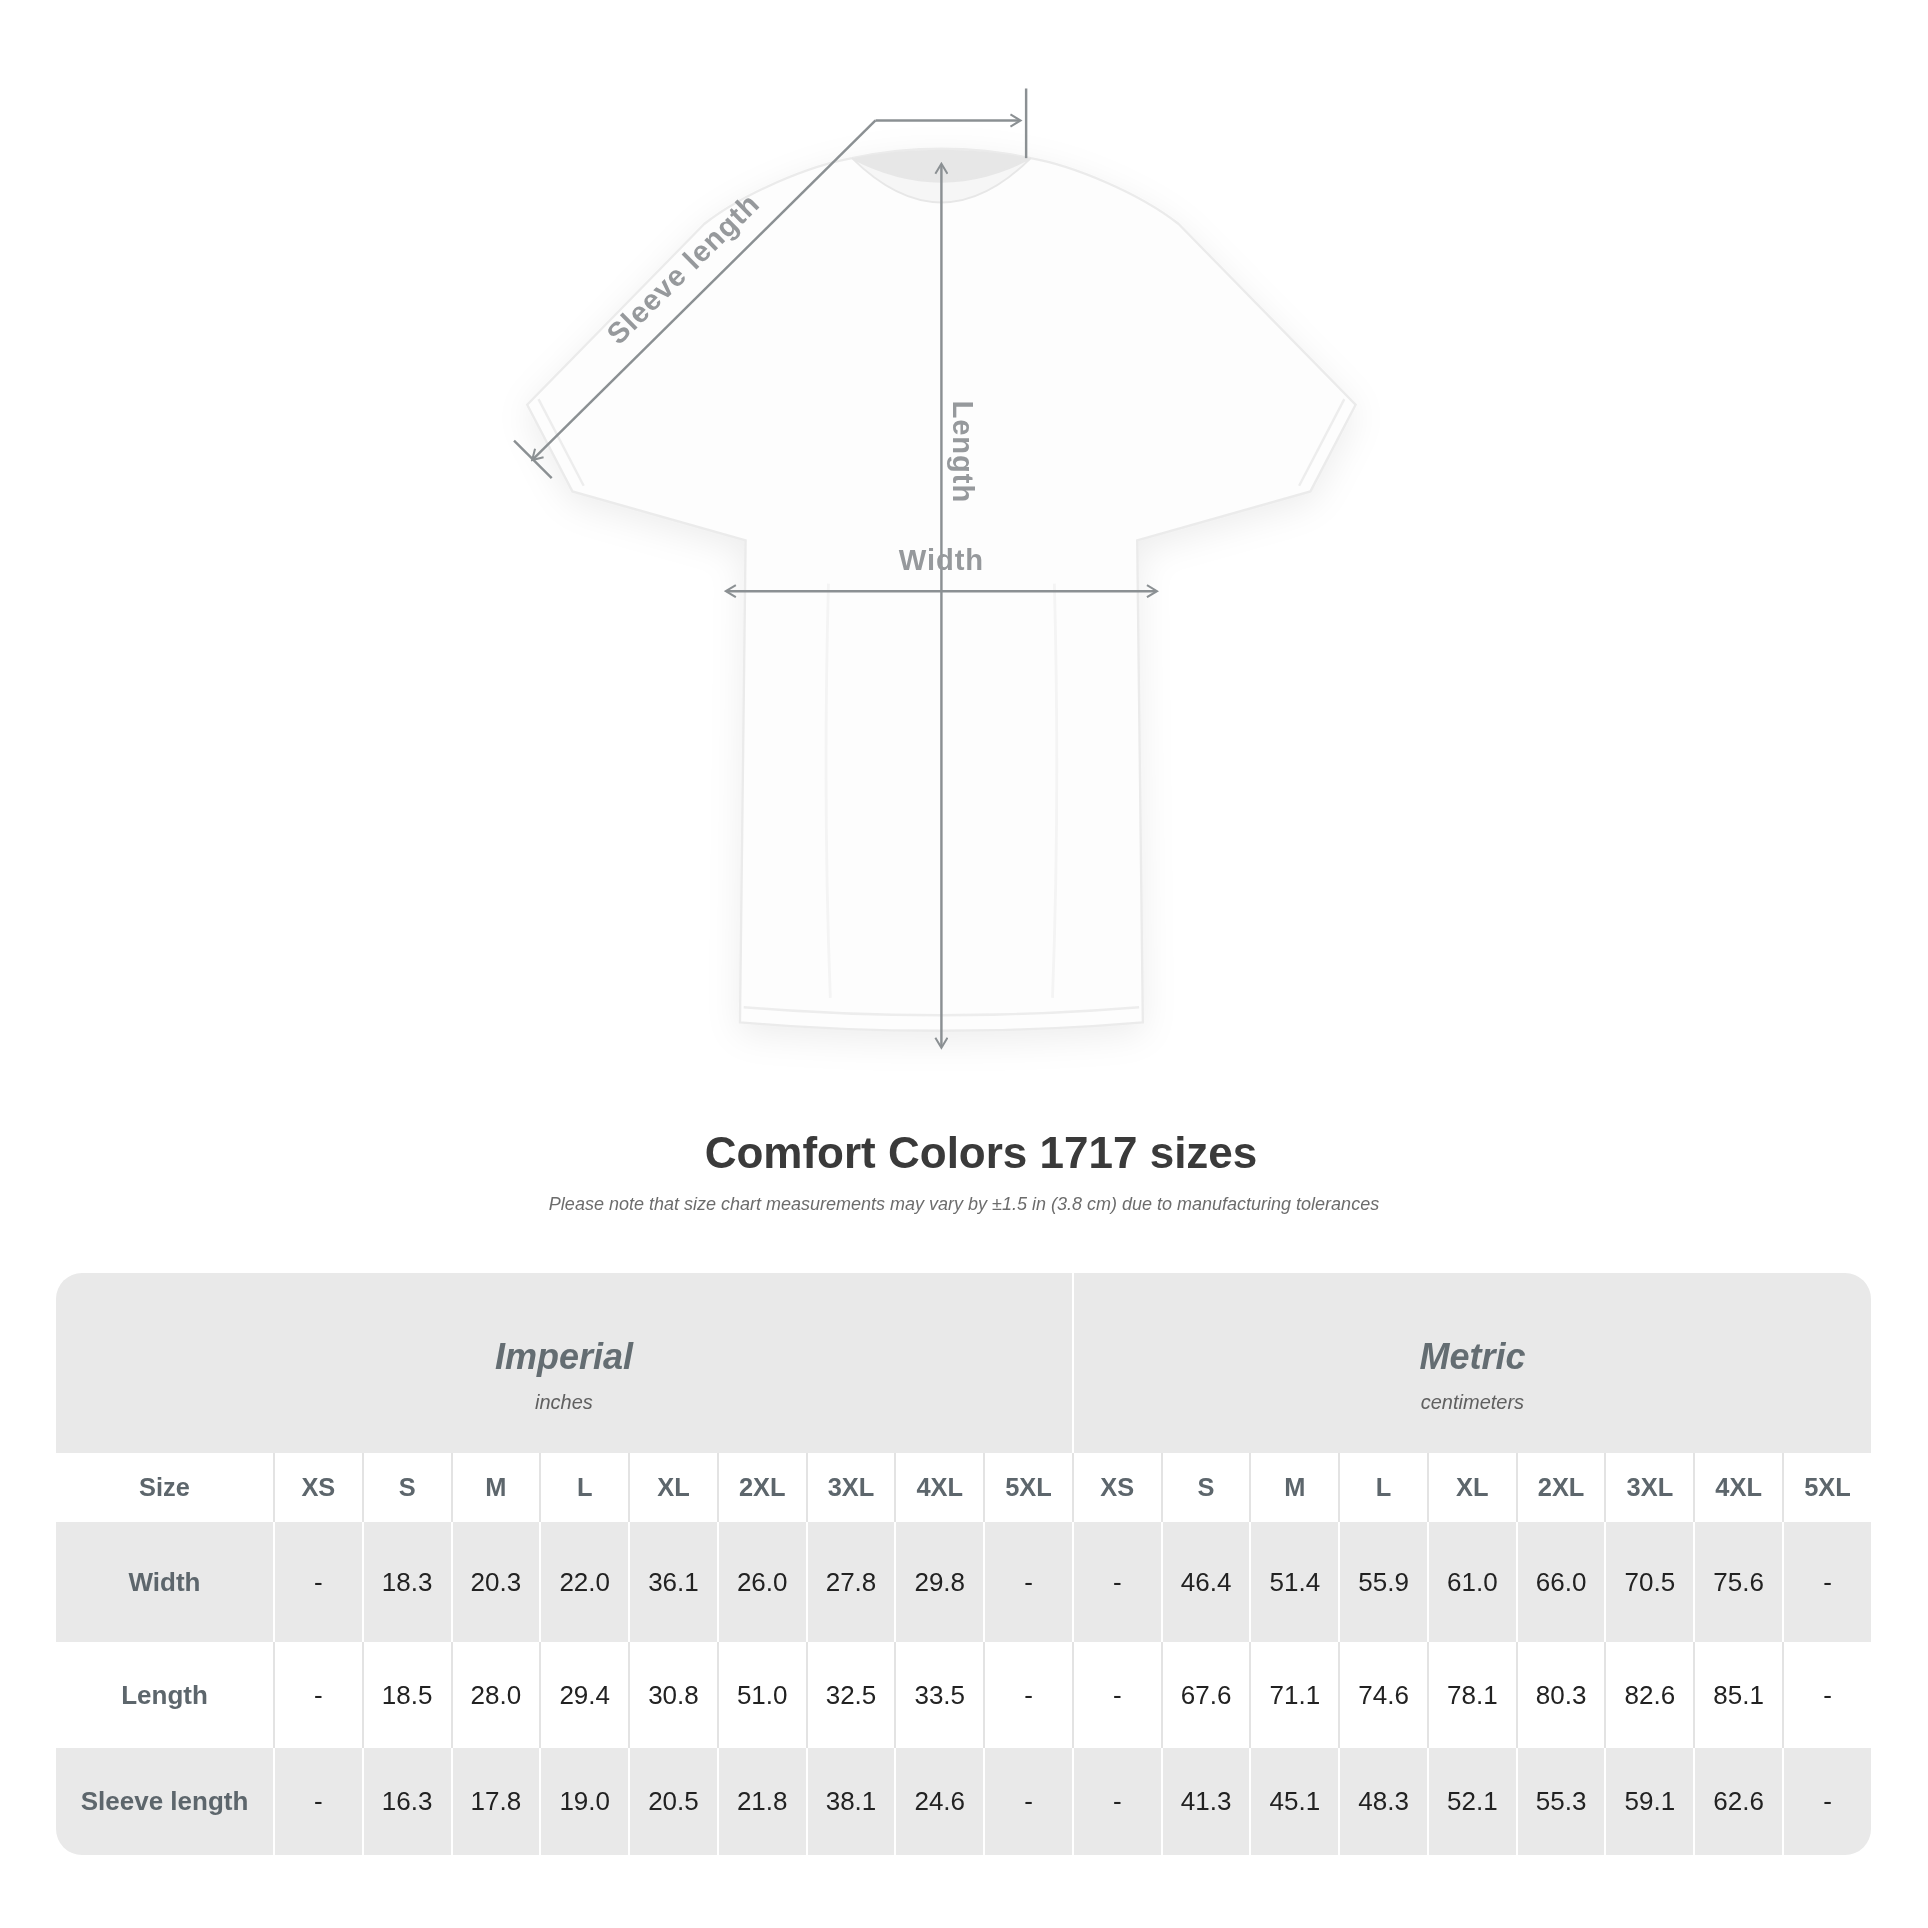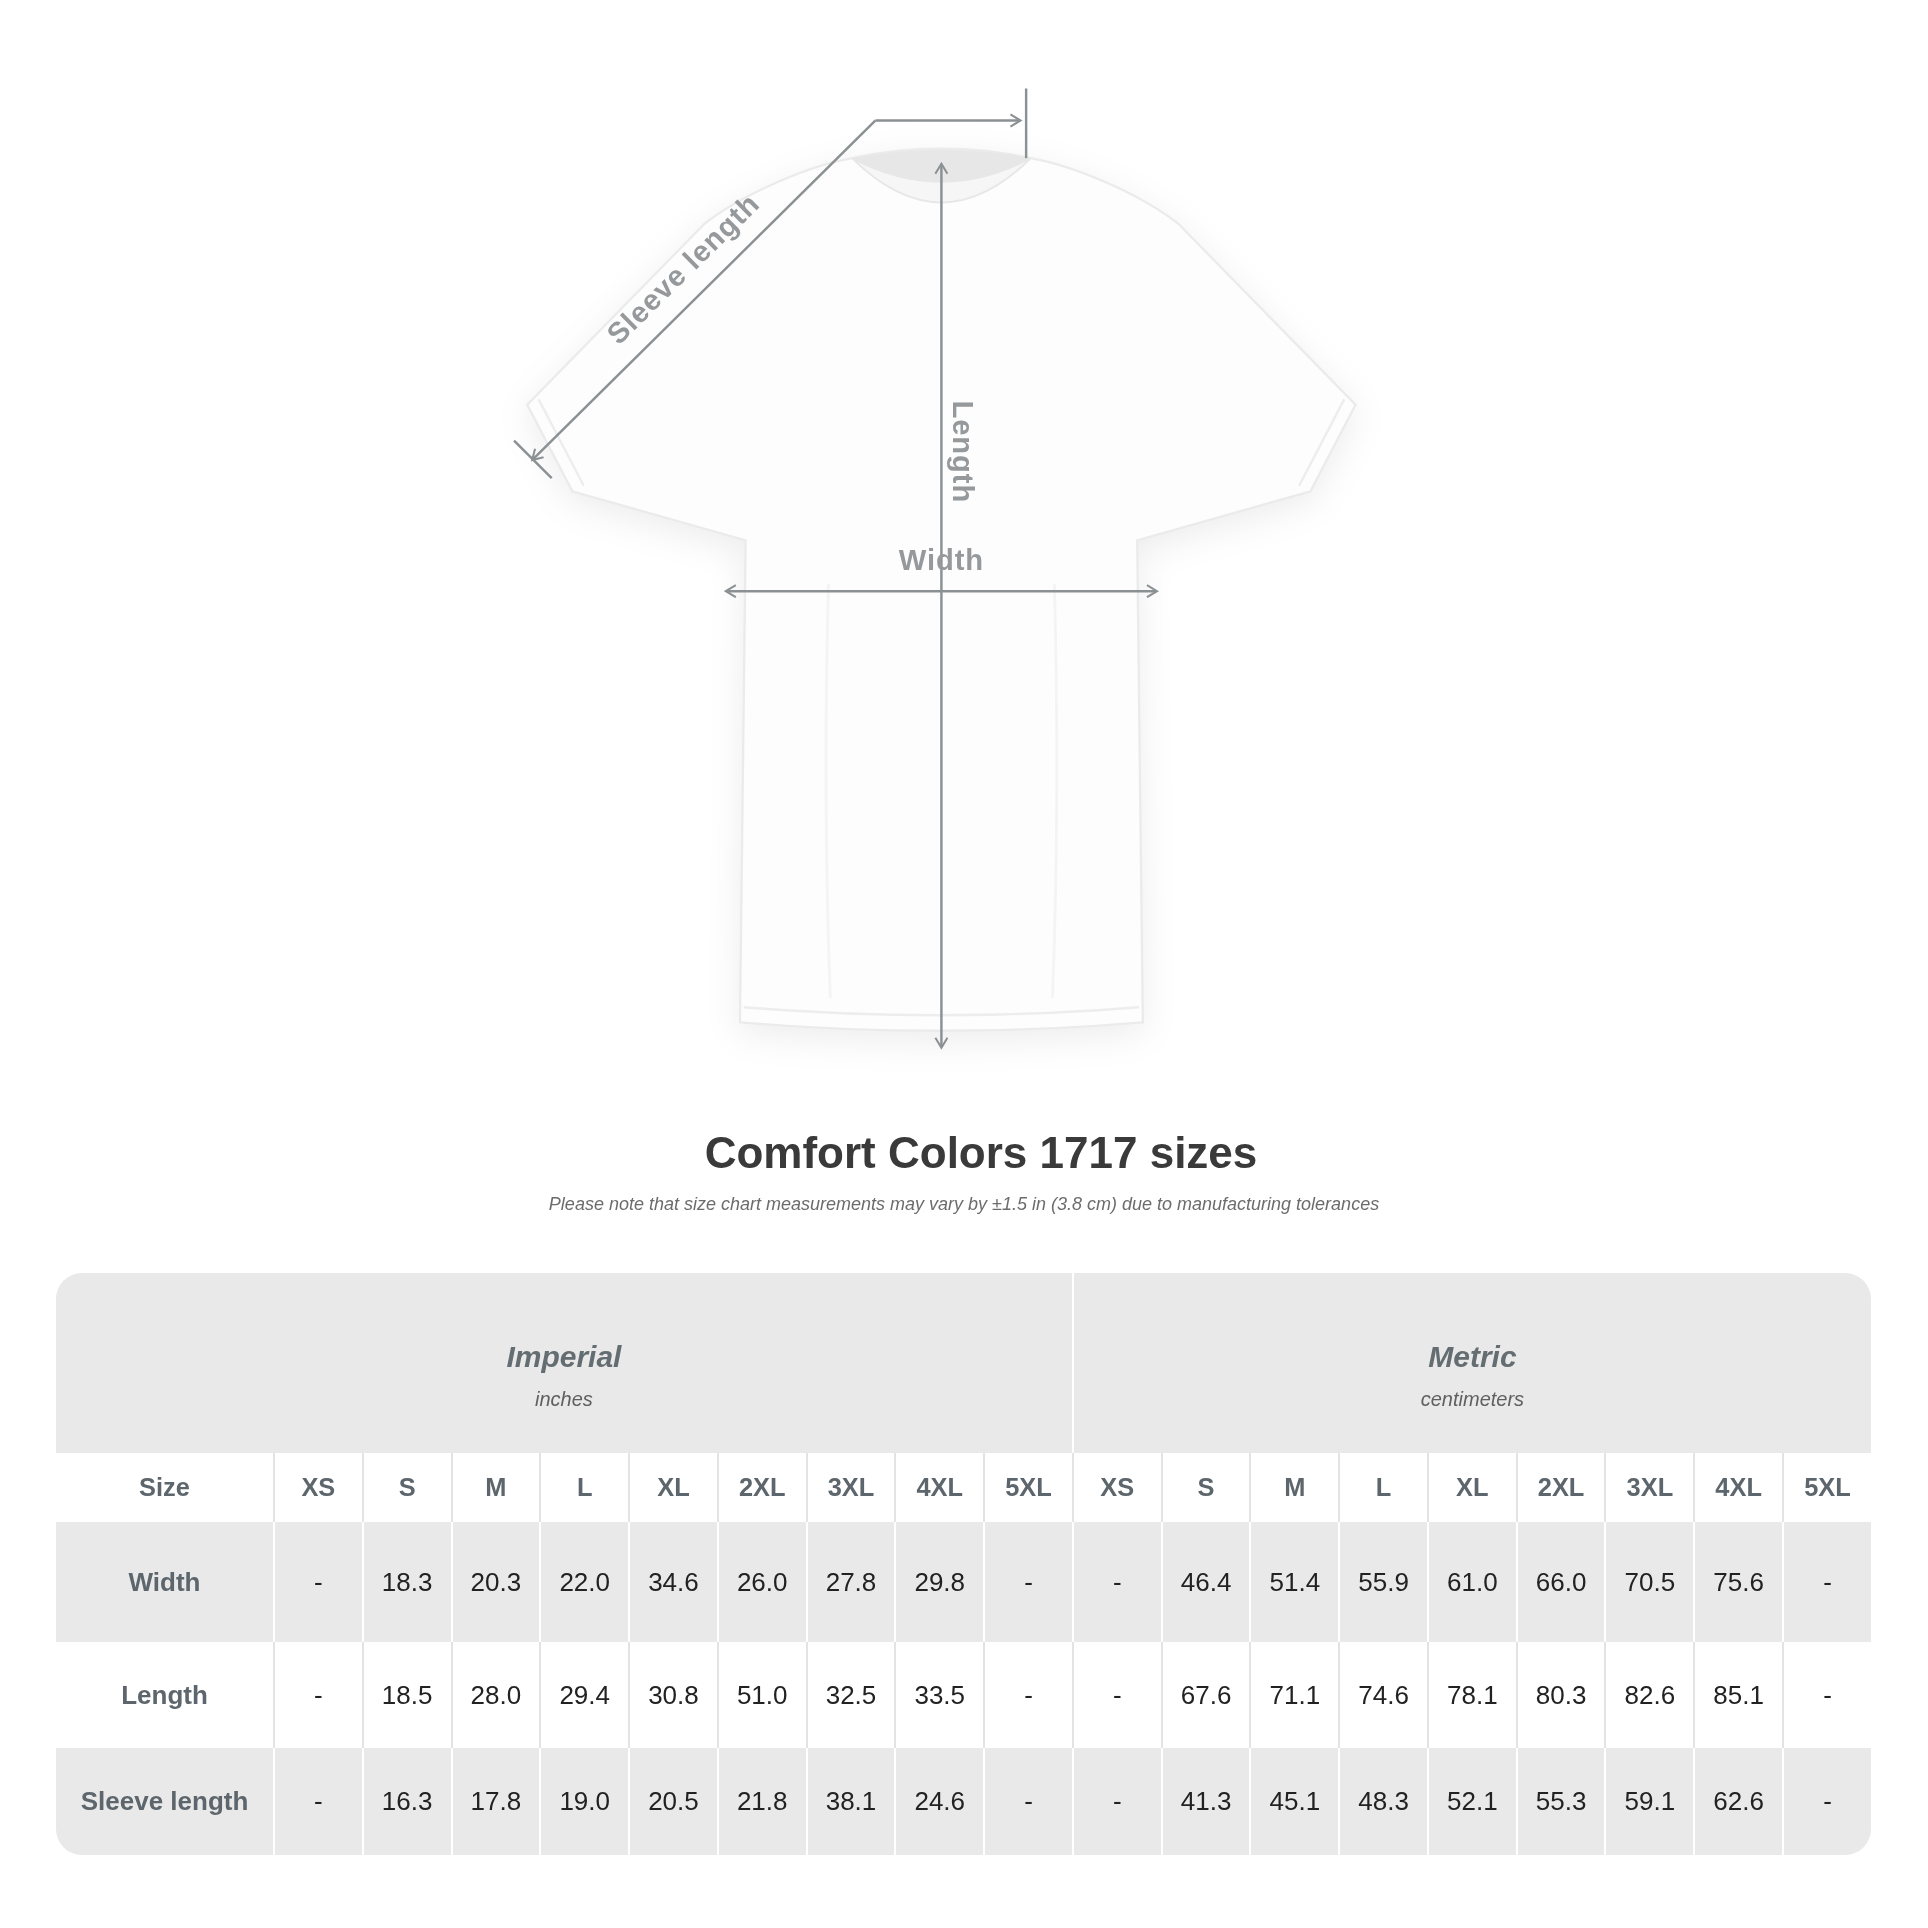--- a/index.html
+++ b/index.html
@@ -26,21 +26,21 @@
   .size-table{
     position:absolute;left:56px;top:1273px;width:1815px;
     border-collapse:separate;border-spacing:0;table-layout:fixed;
   }
   .size-table td{text-align:center;vertical-align:middle;padding:0;}
   tr.band td{
     background:#e9e9e9;height:180px;vertical-align:middle;
   }
   tr.band td.g1{border-top-left-radius:26px;}
   tr.band td.g2{border-top-right-radius:26px;border-left:2.8px solid #ffffff;}
-  .gl{font-size:30px;font-weight:bold;font-style:italic;color:#646d72;line-height:1.15;padding-top:24.5px;}
+  .gl{font-size:36px;font-weight:bold;font-style:italic;color:#646d72;line-height:1.15;padding-top:24.5px;}
   .gs{font-size:20px;font-style:italic;color:#606060;line-height:1.2;margin-top:13px;}
   tr.hdr td{
     background:#ffffff;height:69px;
     font-size:25.4px;font-weight:bold;color:#5d666c;
   }
   tr.hdr td + td{border-left:2.8px solid #e3e3e3;}
   tr.rowA td{background:#e9e9e9;}
   tr.rowA td + td{border-left:2.8px solid #ffffff;}
   tr.rowB td{background:#ffffff;}
   tr.rowB td + td{border-left:2.8px solid #e3e3e3;}
@@ -156,21 +156,21 @@
         <td>3XL</td>
         <td>4XL</td>
         <td>5XL</td>
       </tr>
       <tr class="rowA r1">
         <td class="rlab">Width</td>
         <td class="val">-</td>
         <td class="val">18.3</td>
         <td class="val">20.3</td>
         <td class="val">22.0</td>
-        <td class="val">34.6</td>
+        <td class="val">36.1</td>
         <td class="val">26.0</td>
         <td class="val">27.8</td>
         <td class="val">29.8</td>
         <td class="val">-</td>
         <td class="val">-</td>
         <td class="val">46.4</td>
         <td class="val">51.4</td>
         <td class="val">55.9</td>
         <td class="val">61.0</td>
         <td class="val">66.0</td>

